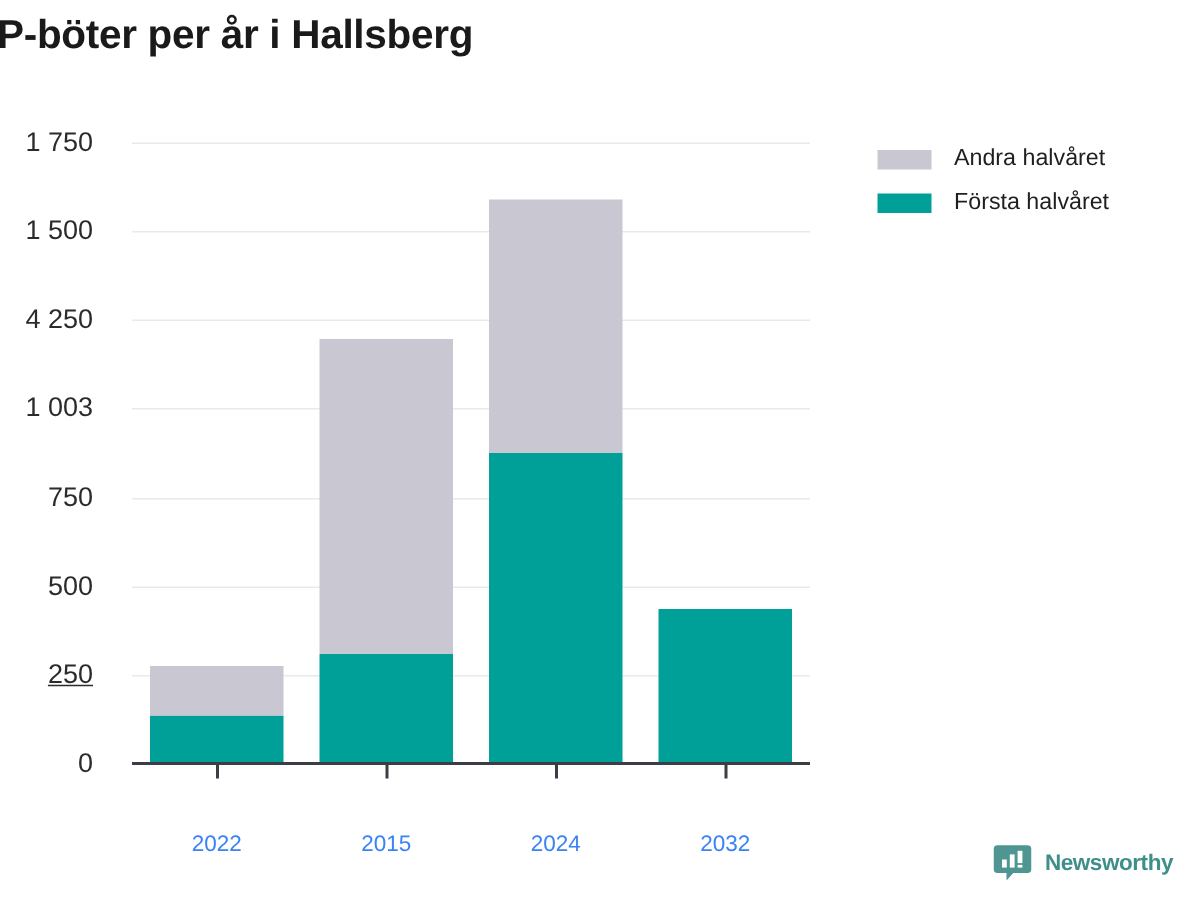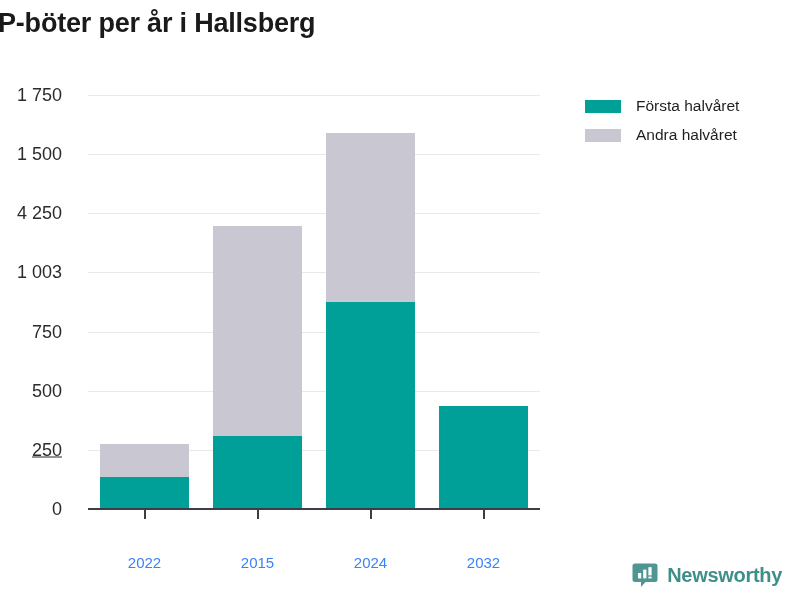--- a/index.html
+++ b/index.html
@@ -141,21 +141,21 @@
     display: flex;
     align-items: center;
   }
   #logo-mark {
     width: 26px;
     height: 26px;
     margin-right: 9px;
     flex: none;
   }
   #logo-text {
-    font-size: 20px;
+    font-size: 15px;
     font-weight: bold;
     color: #3f8f89;
     letter-spacing: -0.3px;
   }
 </style>
 </head>
 <body>
 
 <div id="chart-title">P-böter per år i Hallsberg</div>
 
@@ -203,26 +203,26 @@
     <div class="x-tick-mark" style="left: 169.5px;"></div>
     <div class="x-tick-label" style="left: 169.5px;">2015</div>
     <div class="x-tick-mark" style="left: 282.5px;"></div>
     <div class="x-tick-label" style="left: 282.5px;">2024</div>
     <div class="x-tick-mark" style="left: 395.5px;"></div>
     <div class="x-tick-label" style="left: 395.5px;">2032</div>
   </div>
 
 <div id="legend">
     <div class="legend-row">
+      <span class="legend-swatch" style="background: rgb(201, 199, 209);"></span>
+      <span class="legend-label">Andra halvåret</span>
+    </div>
+    <div class="legend-row">
       <span class="legend-swatch" style="background: rgb(0, 160, 153);"></span>
       <span class="legend-label">Första halvåret</span>
-    </div>
-    <div class="legend-row">
-      <span class="legend-swatch" style="background: rgb(201, 199, 209);"></span>
-      <span class="legend-label">Andra halvåret</span>
     </div>
   </div>
 
 <div id="footer-logo">
   <span id="logo-mark">
     <svg width="26" height="26" viewBox="0 0 26 26" xmlns="http://www.w3.org/2000/svg">
       <path d="M3 1.5 h20 a2.5 2.5 0 0 1 2.5 2.5 v13.5 a2.5 2.5 0 0 1 -2.5 2.5 h-9.5 l-4.5 5 v-5 h-6 a2.5 2.5 0 0 1 -2.5 -2.5 v-13.5 a2.5 2.5 0 0 1 2.5 -2.5 z" fill="#4f9692"></path>
       <rect x="6" y="11" width="3.2" height="5.4" fill="#ffffff"></rect>
       <rect x="11.2" y="7.6" width="3.2" height="8.8" fill="#ffffff"></rect>
       <rect x="16.4" y="5.2" width="3.2" height="8.2" fill="#ffffff"></rect>

